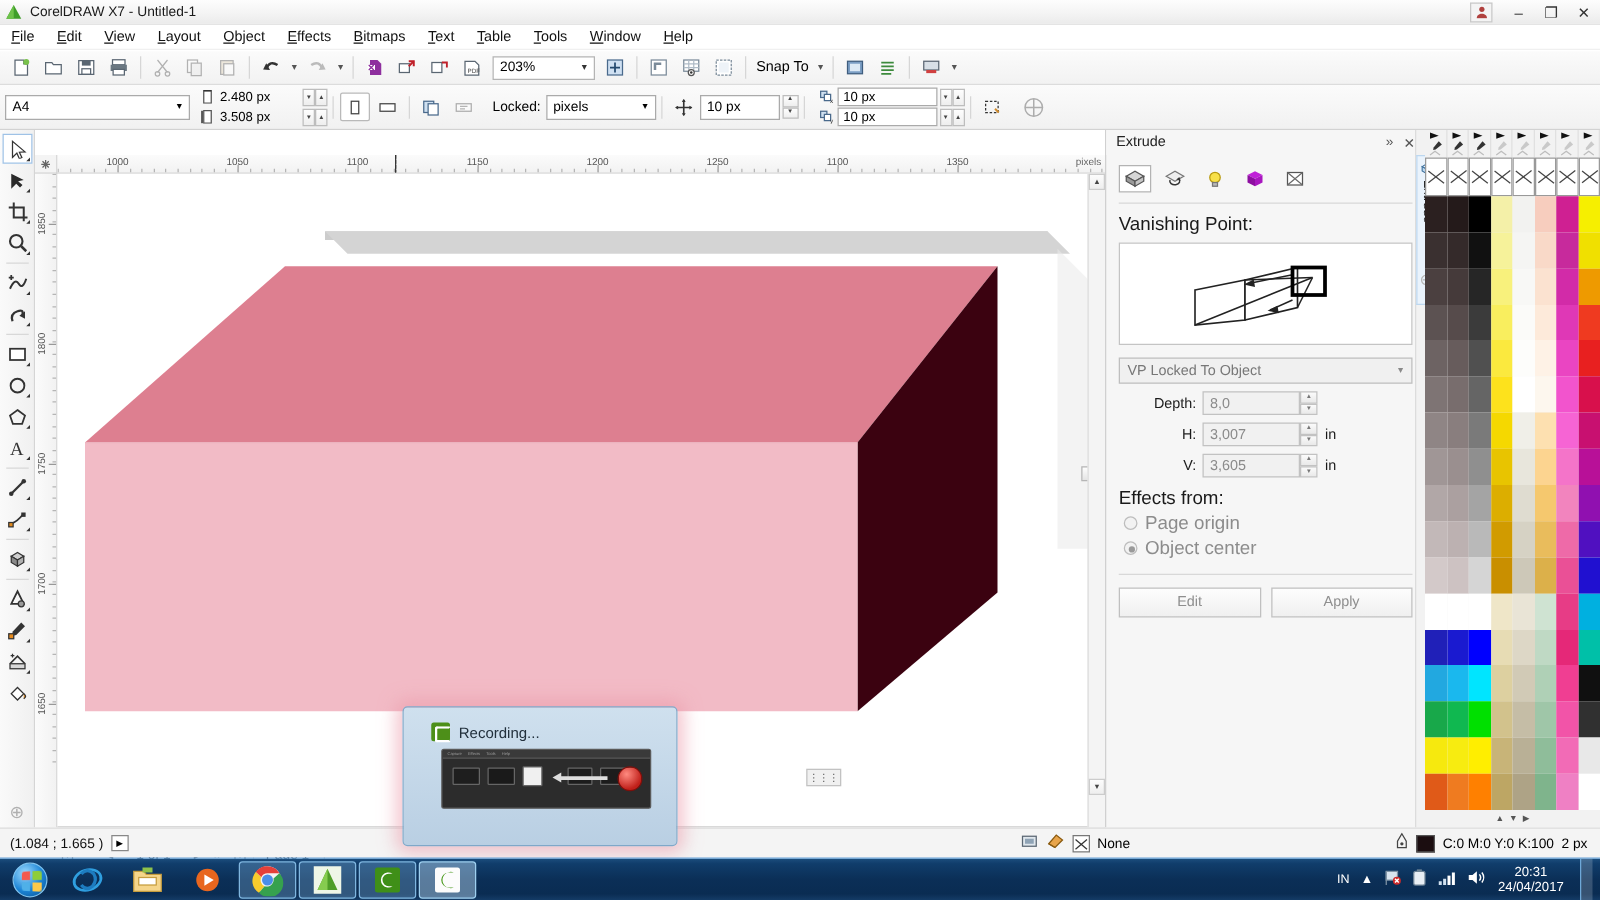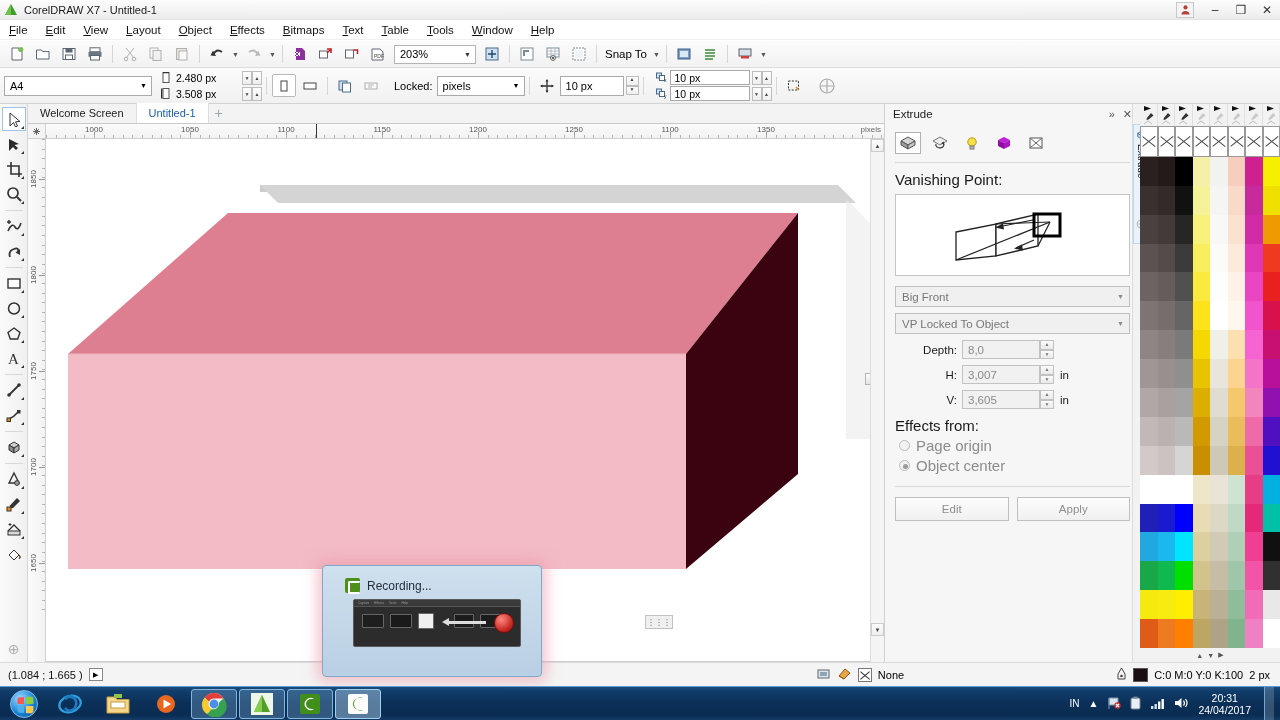--- a/index.html
+++ b/index.html
@@ -665,25 +665,20 @@
         </svg>
     </span>
     <span class="tb-btn" style="opacity:.45; margin-left:8px;">
       <svg width="18" height="18" viewBox="0 0 18 18">
           <circle cx="9" cy="9" r="7" fill="none" stroke="#555" stroke-width="1.2"></circle>
           <path d="M9 2v14M2 9h14" stroke="#555" stroke-width="1.2"></path>
         </svg>
     </span>
   </div>
 
-  <div class="tabstrip" id="tabstrip">
-      <span class="doc-tab">Welcome Screen</span>
-      <span class="doc-tab active">Untitled-1</span>
-      <span class="tab-plus">+</span>
-    </div>
 
   <div class="toolbox" id="toolbox">
       <div class="tool active">
         <svg width="16" height="16" viewBox="0 0 16 16">
           <polygon points="4,2 4,15 7.5,11.5 9.5,16 11.5,15 9.5,10.8 14,10.5" fill="#fff" stroke="#333"></polygon>
         </svg>
         <span class="flyout"></span>
       </div>
       <div class="tool">
         <svg width="16" height="16" viewBox="0 0 16 16">
@@ -1111,24 +1106,20 @@
           <path d="M100,44 L112,20" stroke="#222" stroke-width="1.2"></path>
 
           <path d="M95,18 L60,25" stroke="#222" stroke-width="1.2"></path>
           <polygon points="57,25.5 65,21.5 66,27.5" fill="#222"></polygon>
           <path d="M96,38 L78,46" stroke="#222" stroke-width="1.2"></path>
           <polygon points="76,46.5 84,42.5 85,48.5" fill="#222"></polygon>
           <rect x="96" y="12" width="26" height="22" fill="none" stroke="#000" stroke-width="3"></rect>
         </svg>
       </div>
       <div class="dk-combo">
-        <span>Big Front</span>
-        <span class="arrow">▼</span>
-      </div>
-      <div class="dk-combo">
         <span>VP Locked To Object</span>
         <span class="arrow">▼</span>
       </div>
 
       <div class="field-row">
         <span class="field-label" style="width:62px;">Depth:</span>
         <span class="dk-input" style="max-width:78px;">8,0</span>
         <span class="dk-spin">
             <div>▲</div>
             <div>▼</div>

